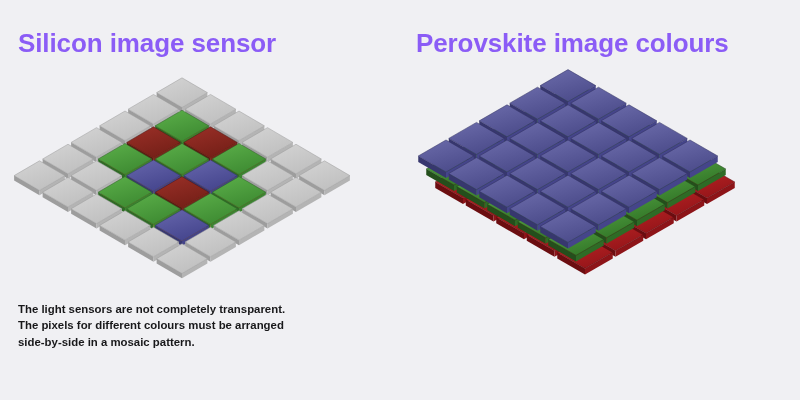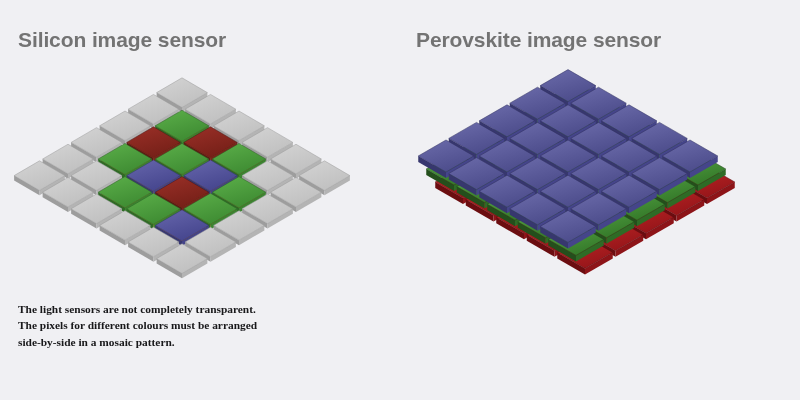--- a/index.html
+++ b/index.html
@@ -15,39 +15,39 @@
     top:0;
     width:400px;
     height:400px;
   }
   #panel-left{left:0;}
   #panel-right{left:400px;}
 
   .panel-title{
     position:absolute;
     top:28px;
-    font-size:21px;
+    font-size:26px;
     font-weight:bold;
-    color:#737373;
+    color:#8b5cf6;
     letter-spacing:-0.1px;
     white-space:nowrap;
     text-align:right;
   }
   #panel-left .panel-title{left:18px;}
   #panel-right .panel-title{left:16px;}
 
   .panel-caption{
     position:absolute;
     font-size:11.4px;
     font-weight:bold;
     line-height:16.4px;
     color:#18181a;
     white-space:pre-line;
   }
-  #panel-left .panel-caption{left:18px;top:301px;font-family:Liberation Serif, serif;}
+  #panel-left .panel-caption{left:18px;top:301px;}
   #panel-right .panel-caption{left:16px;top:301px;}
 
   .diagram{
     position:absolute;
     left:0;top:62px;
     width:400px;height:235px;
   }
 </style>
 </head>
 <body>
@@ -275,21 +275,21 @@
     </svg>
   </div>
 
   <div class="panel-caption">The light sensors are not completely transparent.
 The pixels for different colours must be arranged
 side-by-side in a mosaic pattern.</div>
 </div>
 
 <div class="panel" id="panel-right">
 
-  <div class="panel-title">Perovskite image sensor</div>
+  <div class="panel-title">Perovskite image colours</div>
 
   <div class="diagram">
     <svg width="400" height="235" viewBox="0 0 400 235">
       <defs>
         <linearGradient id="pTopBlue" x1="0" y1="0" x2="0.5" y2="1">
           <stop offset="0%" stop-color="#6c6cab"></stop>
           <stop offset="100%" stop-color="#4d4d8c"></stop>
         </linearGradient>
         <linearGradient id="pTopGreen" x1="0" y1="0" x2="0.5" y2="1">
           <stop offset="0%" stop-color="#58a746"></stop>

